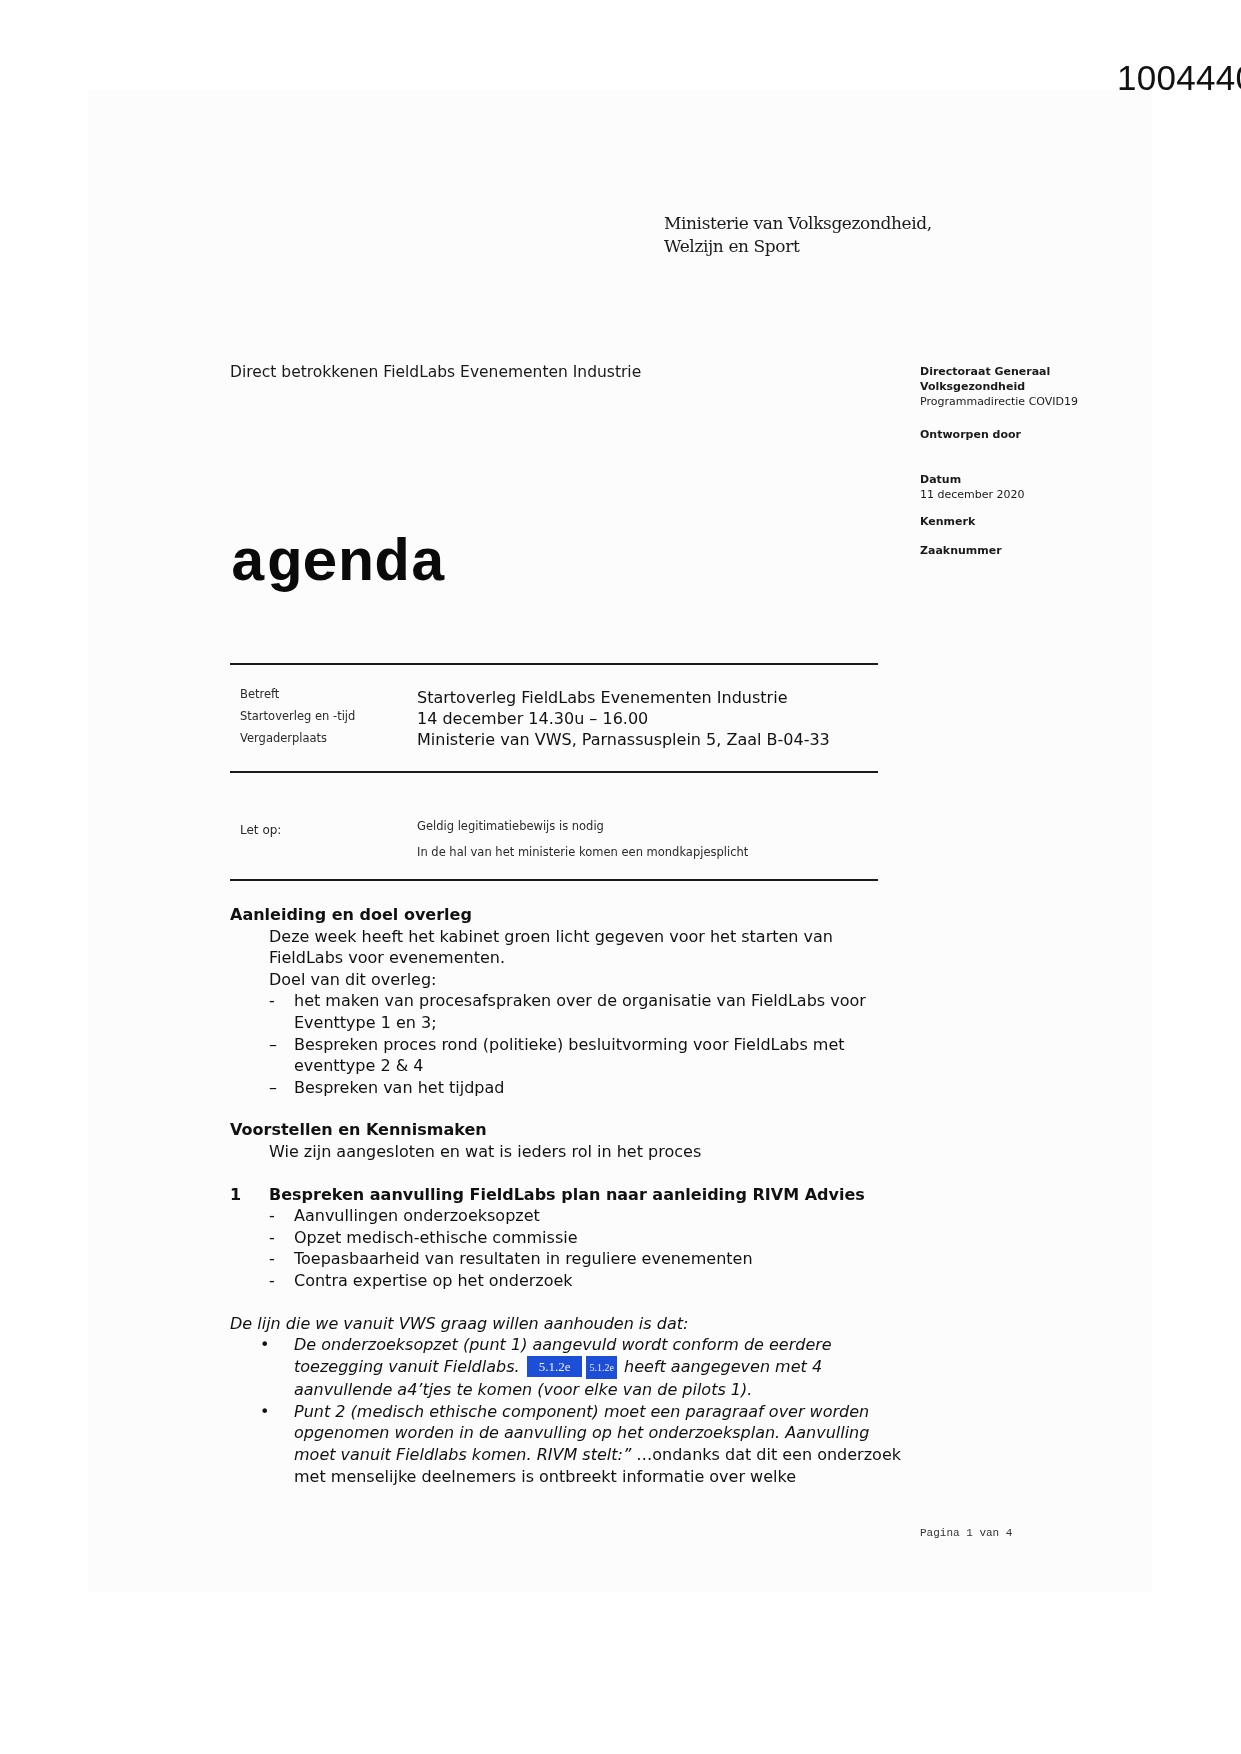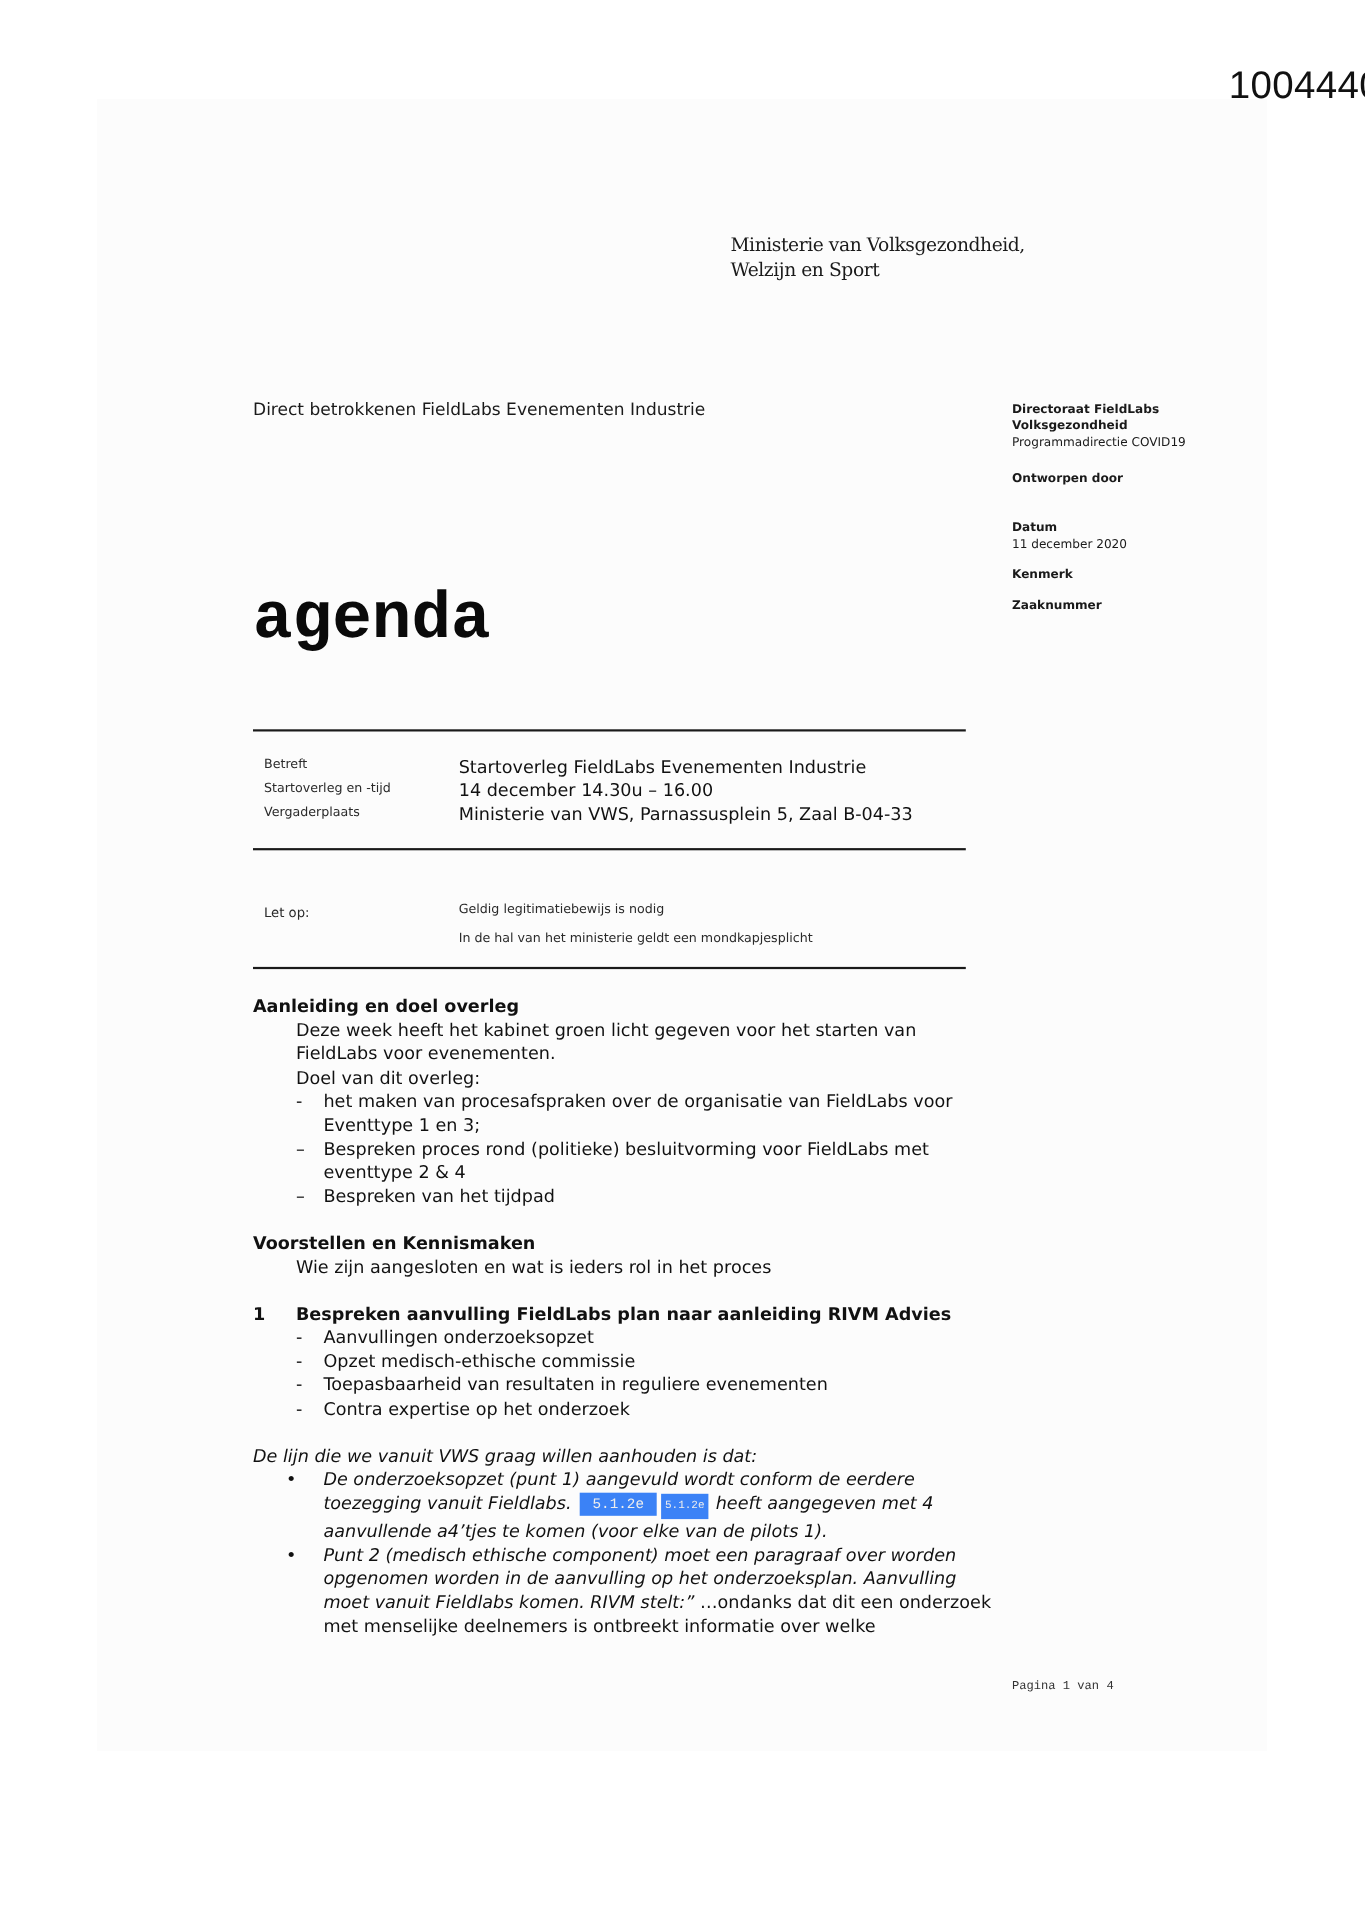--- a/index.html
+++ b/index.html
@@ -21,42 +21,42 @@
   .h { font-weight:bold; }
   .ind { padding-left:39px; }
   .dash { display:flex; padding-left:39px; }
   .dash .mk { width:25px; flex:none; }
   .gap { height:21px; }
   .num { display:flex; font-weight:bold; }
   .num .n { width:39px; flex:none; }
   .it { font-style:italic; }
   .bul { display:flex; padding-left:30px; }
   .bul .mk { width:34px; flex:none; font-style:normal; }
-  .redact { display:inline-block; background:#3b82f6; color:#eee; font-style:normal; font-family:Liberation Mono, monospace; vertical-align:1px; }
+  .redact { display:inline-block; background:#1d4ed8; color:#eee; font-style:normal; font-family:Liberation Serif, serif; vertical-align:1px; }
   .r1 { font-size:13px; padding:0 12px; margin:0 2px; }
   .r2 { font-size:10px; padding:1px 3px; margin:0 2px; }
   .footer { position:absolute; left:920px; top:1527px; font-size:11px; color:#333;font-family:Liberation Mono, monospace; }
 </style>
 </head>
 <body>
 
 <div class="page-bg"></div>
 
 <div class="doc-id">1004440</div>
 
 <div class="ministry">
   <div>Ministerie van Volksgezondheid,</div>
   <div>Welzijn en Sport</div>
 </div>
 
 <div class="addressee">Direct betrokkenen FieldLabs Evenementen Industrie</div>
 
 <div class="sidecol">
   <div class="blk">
-    <div class="b">Directoraat FieldLabs</div>
+    <div class="b">Directoraat Generaal</div>
     <div class="b">Volksgezondheid</div>
     <div>Programmadirectie COVID19</div>
   </div>
   <div class="blk b" style="margin-top:18px;margin-bottom:30px;">Ontworpen door</div>
   <div class="blk" style="margin-bottom:12px;">
     <div class="b">Datum</div>
     <div>11 december 2020</div>
   </div>
   <div class="blk b" style="margin-bottom:14px;">Kenmerk</div>
   <div class="b">Zaaknummer</div>
@@ -70,21 +70,21 @@
 <div class="meta" style="top:709px;">Startoverleg en -tijd</div>
 <div class="meta" style="top:731px;">Vergaderplaats</div>
 <div class="metaval" style="top:688px;">Startoverleg FieldLabs Evenementen Industrie</div>
 <div class="metaval" style="top:709px;">14 december 14.30u – 16.00</div>
 <div class="metaval" style="top:730px;">Ministerie van VWS, Parnassusplein 5, Zaal B-04-33</div>
 
 <div class="rule" style="top:771px;"></div>
 
 <div class="letop-lbl">Let op:</div>
 <div class="letop-val" style="top:819px;">Geldig legitimatiebewijs is nodig</div>
-<div class="letop-val" style="top:845px;">In de hal van het ministerie geldt een mondkapjesplicht</div>
+<div class="letop-val" style="top:845px;">In de hal van het ministerie komen een mondkapjesplicht</div>
 
 <div class="rule" style="top:879px;"></div>
 
 <div class="body">
   <div class="h">Aanleiding en doel overleg</div>
   <div class="ind">Deze week heeft het kabinet groen licht gegeven voor het starten van FieldLabs voor evenementen.</div>
   <div class="ind">Doel van dit overleg:</div>
   <div class="dash">
     <span class="mk">-</span>
     <span>het maken van procesafspraken over de organisatie van FieldLabs voor Eventtype 1 en 3;</span>

